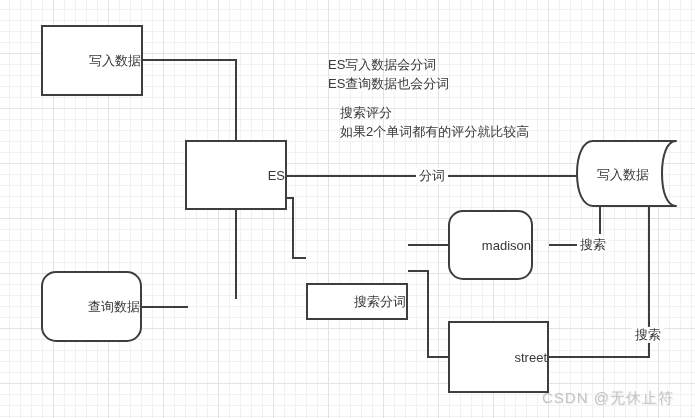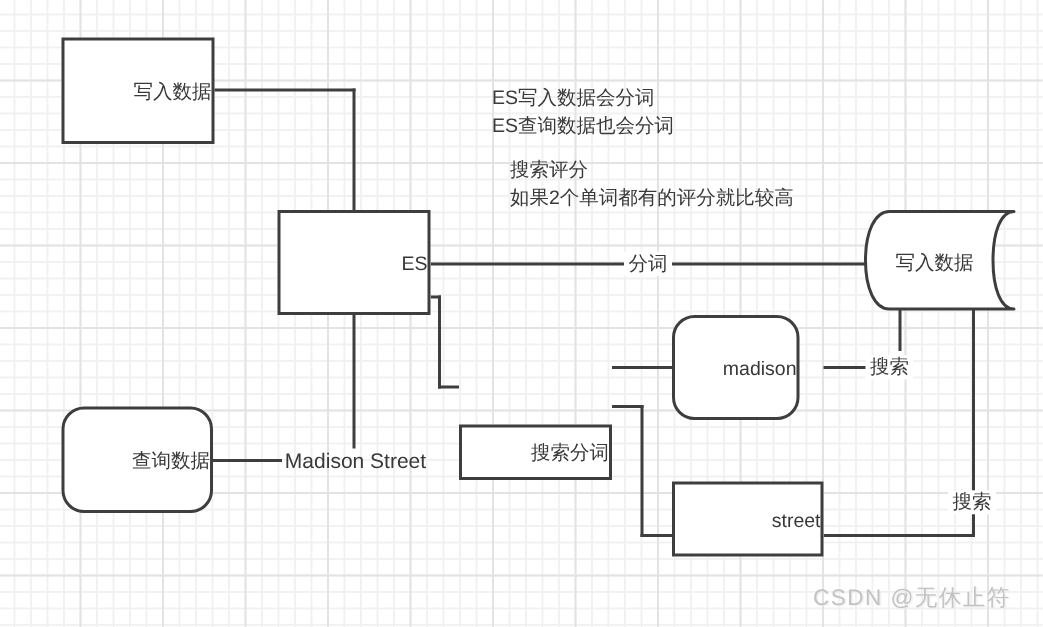--- a/index.html
+++ b/index.html
@@ -89,34 +89,33 @@
   </div>
 
   <div class="node" style="left:306px;top:241px;width:102px;height:37px;margin-top:42px;">
     <span>搜索分词</span>
   </div>
 
   <div class="node" style="left:448px;top:210px;width:85px;height:70px;border-radius:15px;">
     <span>madison</span>
   </div>
 
-  <div class="node" style="left:448px;top:321px;width:101px;height:50px;">
+  <div class="node" style="left:448px;top:321px;width:101px;height:72px;">
     <span>street</span>
   </div>
 
   <svg class="cyl" width="104" height="70" viewBox="0 0 104 70">
     <path d="M 18 2 L 101 2 C 92 2 87 16 87 34.5 C 87 53 92 67 101 67 L 18 67 C 8 67 2 53 2 34.5 C 2 16 8 2 18 2 Z" fill="#ffffff" stroke="#3e3e3e" stroke-width="2" stroke-linejoin="round"></path>
   </svg>
   <div class="cyl-label">写入数据</div>
 
   <span class="edge-label" style="left:432px;top:176px;">分词</span>
   <span class="edge-label" style="left:593px;top:245px;">搜索</span>
   <span class="edge-label" style="left:648px;top:335px;">搜索</span>
 
-  <span class="free-label" style="left:237px;top:307px;">Madison Street</span>
 
   <div class="note" style="left:328px;top:55px;">
     <div>ES写入数据会分词</div>
     <div>ES查询数据也会分词</div>
   </div>
   <div class="note" style="left:340px;top:103px;">
     <div>搜索评分</div>
     <div>如果2个单词都有的评分就比较高</div>
   </div>
 

